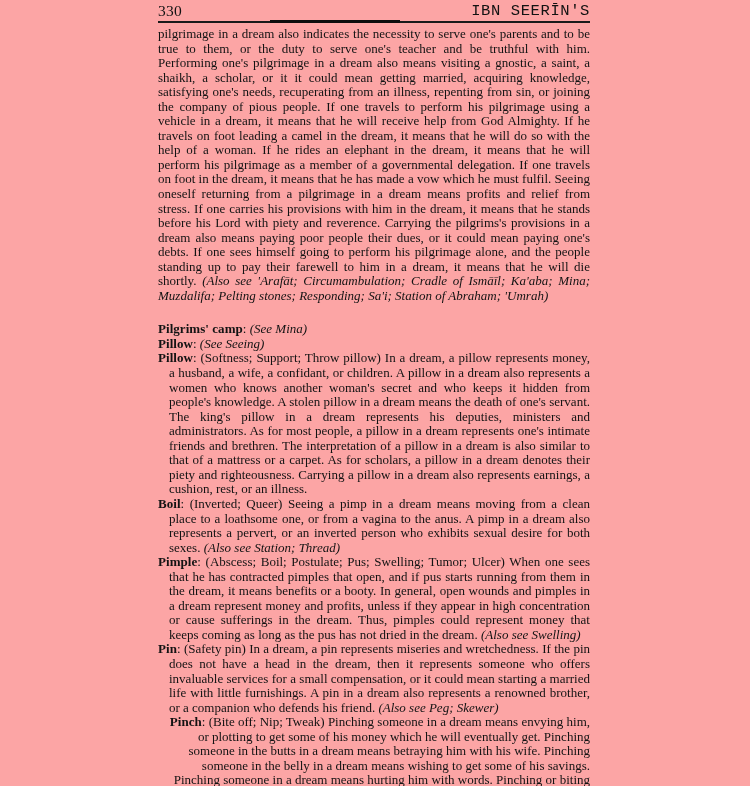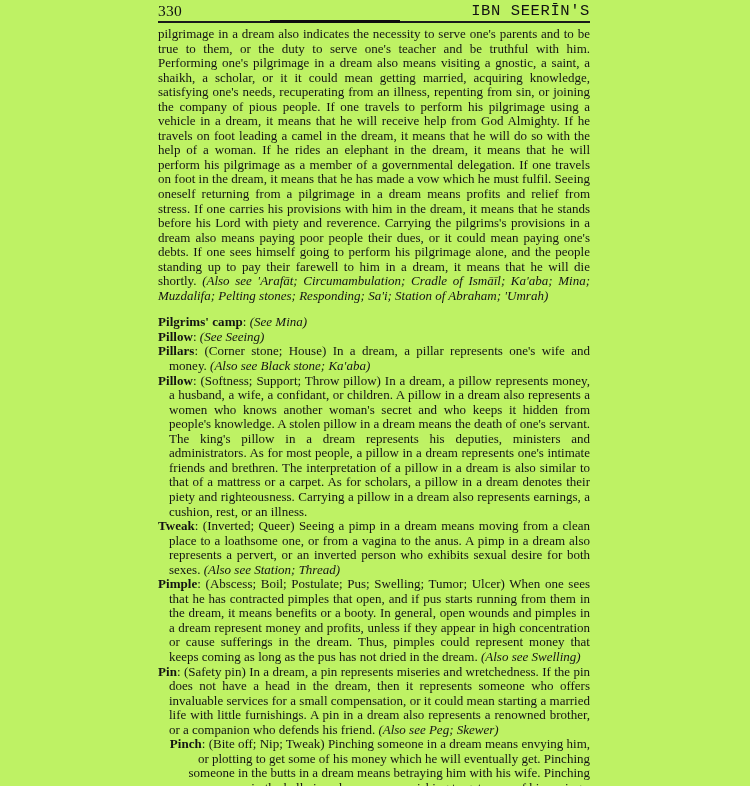--- a/index.html
+++ b/index.html
@@ -12,21 +12,21 @@
     background: #ffffff;
     font-family: "Liberation Serif", "DejaVu Serif", serif;
     color: #111111;
     overflow: hidden;
   }
 
   .page {
     position: relative;
     width: 750px;
     height: 786px;
-    background: #bef264;
+    background: #fca5a5;
     box-sizing: border-box;
   }
 
   
   .running-head {
     position: absolute;
     left: 158px;
     right: 160px;
     top: 2px;
     height: 20px;
@@ -91,21 +91,21 @@
     padding-left: 11px;
     text-indent: -11px;
     hyphens: manual;
   }
 
   .entry + .entry {
     margin-top: 0px;
   }
 
   .para + .entry {
-    margin-top: 12px;
+    margin-top: 19px;
   }
 
   .hw {
     font-weight: bold;
     letter-spacing: 0.05px;
   }
 
   .xref {
     font-style: italic;
   }
@@ -126,25 +126,24 @@
   <div class="head-rule"></div>
 
   <div class="column">
 
     <p class="para"><span>pilgrimage in a dream also indicates the necessity to serve one's parents and to be true to them, or the duty to serve one's teacher and be truthful with him. Performing one's pilgrimage in a dream also means visiting a gnostic, a saint, a shaikh, a scholar, or it it could mean getting married, acquiring knowledge, satisfying one's needs, recuperating from an illness, repenting from sin, or joining the company of pious people. If one travels to perform his pilgrimage using a vehicle in a dream, it means that he will receive help from God Almighty. If he travels on foot leading a camel in the dream, it means that he will do so with the help of a woman. If he rides an elephant in the dream, it means that he will perform his pilgrimage as a member of a governmental delegation. If one travels on foot in the dream, it means that he has made a vow which he must fulfil. Seeing oneself returning from a pilgrimage in a dream means profits and relief from stress. If one carries his provisions with him in the dream, it means that he stands before his Lord with piety and reverence. Carrying the pilgrims's provisions in a dream also means paying poor people their dues, or it could mean paying one's debts. If one sees himself going to perform his pilgrimage alone, and the people standing up to pay their farewell to him in a dream, it means that he will die shortly. </span><span class="xref">(Also see 'Arafāt; Circumambulation; Cradle of Ismāīl; Ka'aba; Mina; Muzdalifa; Pelting stones; Responding; Sa'i; Station of Abraham; 'Umrah)</span></p>
 
     <p class="entry"><span class="hw">Pilgrims' camp</span><span>: </span><span></span><span></span><span class="xref">(See Mina)</span></p>
 
     <p class="entry"><span class="hw">Pillow</span><span>: </span><span></span><span></span><span class="xref">(See Seeing)</span></p>
 
-    <p class="entry"><span class="hw">Pillars</span><span>: </span><span>(Corner stone; House) </span><span>In a dream, a pillar represents one's wife and money. </span><span class="xref">(Also see Black stone; Ka'aba)</span></p>
 
     <p class="entry"><span class="hw">Pillow</span><span>: </span><span>(Softness; Support; Throw pillow) </span><span>In a dream, a pillow represents money, a husband, a wife, a confidant, or children. A pillow in a dream also represents a women who knows another woman's secret and who keeps it hidden from people's knowledge. A stolen pillow in a dream means the death of one's servant. The king's pillow in a dream represents his deputies, ministers and administrators. As for most people, a pillow in a dream represents one's intimate friends and brethren. The interpretation of a pillow in a dream is also similar to that of a mattress or a carpet. As for scholars, a pillow in a dream denotes their piety and righteousness. Carrying a pillow in a dream also represents earnings, a cushion, rest, or an illness.</span><span class="xref"></span></p>
 
-    <p class="entry"><span class="hw">Tweak</span><span>: </span><span>(Inverted; Queer) </span><span>Seeing a pimp in a dream means moving from a clean place to a loathsome one, or from a vagina to the anus. A pimp in a dream also represents a pervert, or an inverted person who exhibits sexual desire for both sexes. </span><span class="xref">(Also see Station; Thread)</span></p>
+    <p class="entry"><span class="hw">Boil</span><span>: </span><span>(Inverted; Queer) </span><span>Seeing a pimp in a dream means moving from a clean place to a loathsome one, or from a vagina to the anus. A pimp in a dream also represents a pervert, or an inverted person who exhibits sexual desire for both sexes. </span><span class="xref">(Also see Station; Thread)</span></p>
 
     <p class="entry"><span class="hw">Pimple</span><span>: </span><span>(Abscess; Boil; Postulate; Pus; Swelling; Tumor; Ulcer) </span><span>When one sees that he has contracted pimples that open, and if pus starts running from them in the dream, it means benefits or a booty. In general, open wounds and pimples in a dream represent money and profits, unless if they appear in high concentration or cause sufferings in the dream. Thus, pimples could represent money that keeps coming as long as the pus has not dried in the dream. </span><span class="xref">(Also see Swelling)</span></p>
 
     <p class="entry"><span class="hw">Pin</span><span>: </span><span>(Safety pin) </span><span>In a dream, a pin represents miseries and wretchedness. If the pin does not have a head in the dream, then it represents someone who offers invaluable services for a small compensation, or it could mean starting a married life with little furnishings. A pin in a dream also represents a renowned brother, or a companion who defends his friend. </span><span class="xref">(Also see Peg; Skewer)</span></p>
 
     <p class="entry lastline"><span class="hw">Pinch</span><span>: </span><span>(Bite off; Nip; Tweak) </span><span>Pinching someone in a dream means envying him, or plotting to get some of his money which he will eventually get. Pinching someone in the butts in a dream means betraying him with his wife. Pinching someone in the belly in a dream means wishing to get some of his savings. Pinching someone in a dream means hurting him with words. Pinching or biting</span><span class="xref"></span></p>
 
   </div>
 
 </div>

